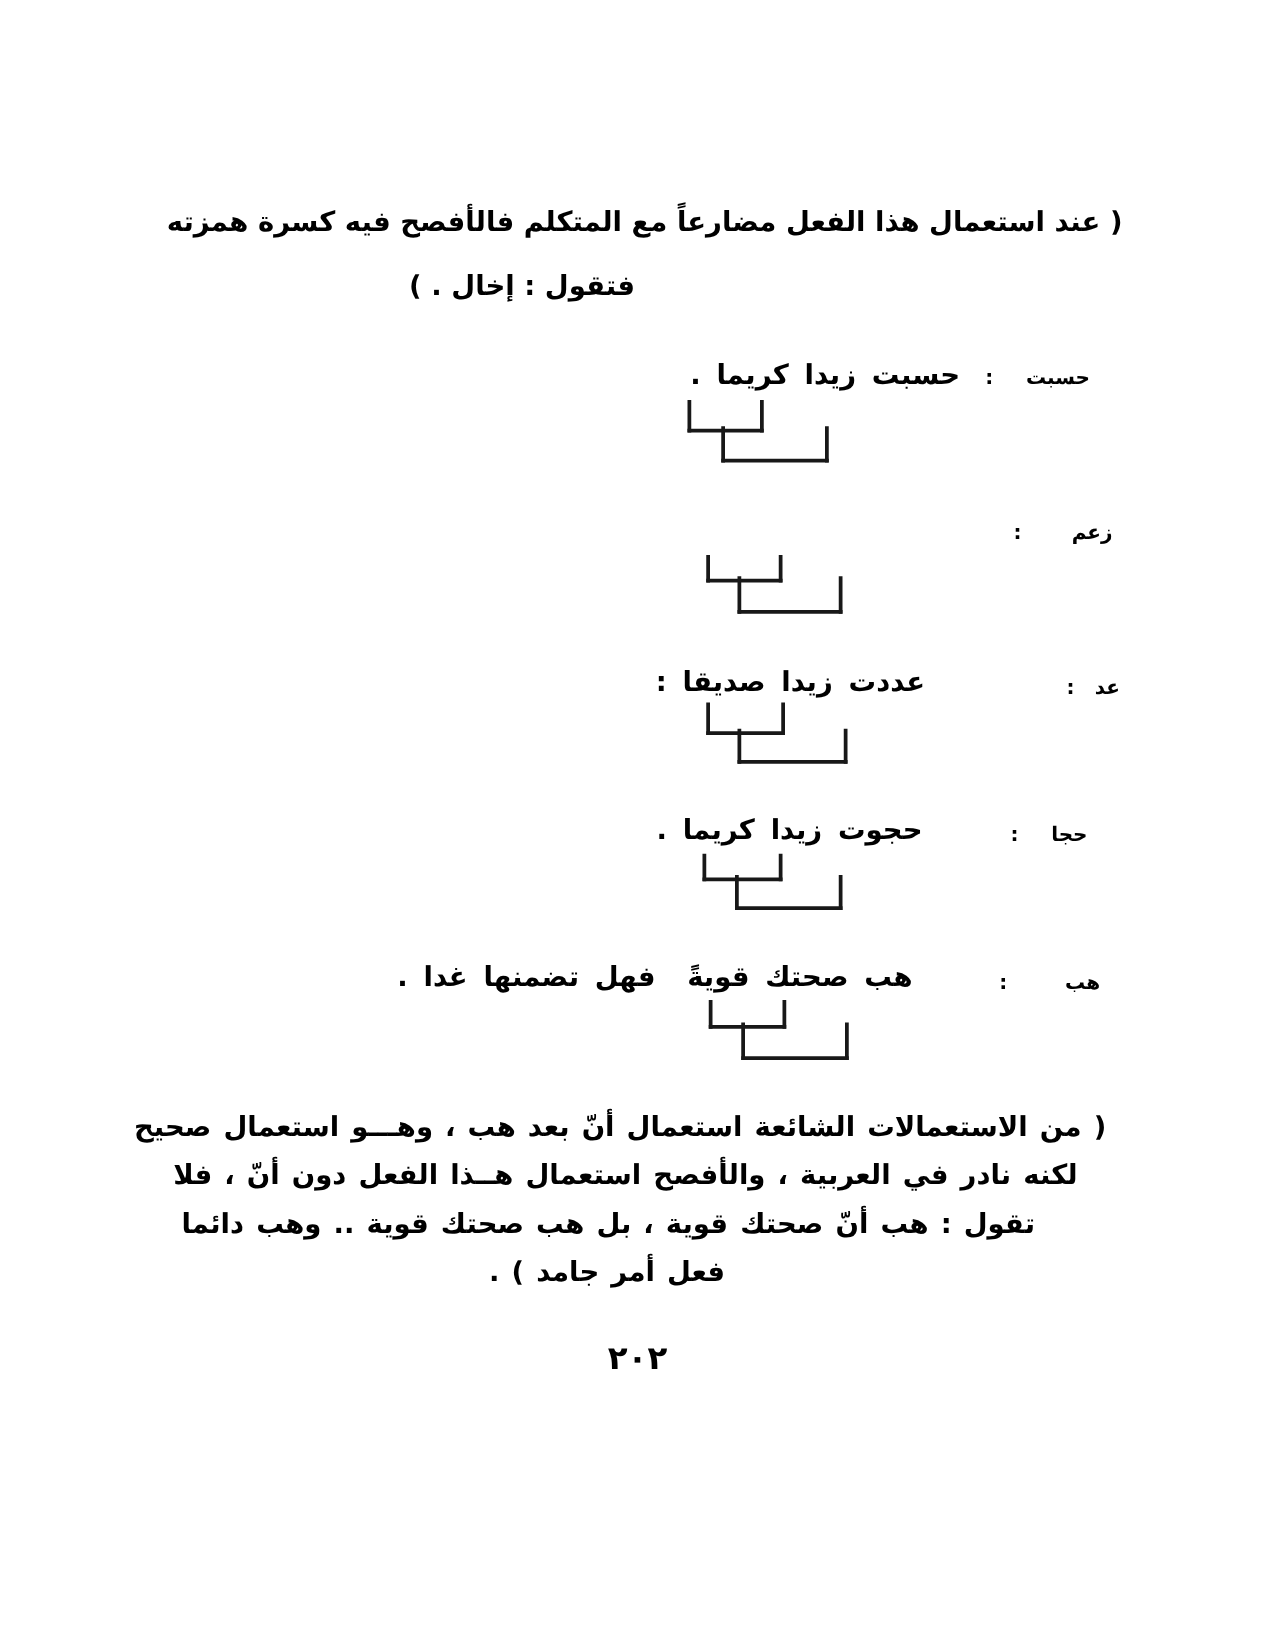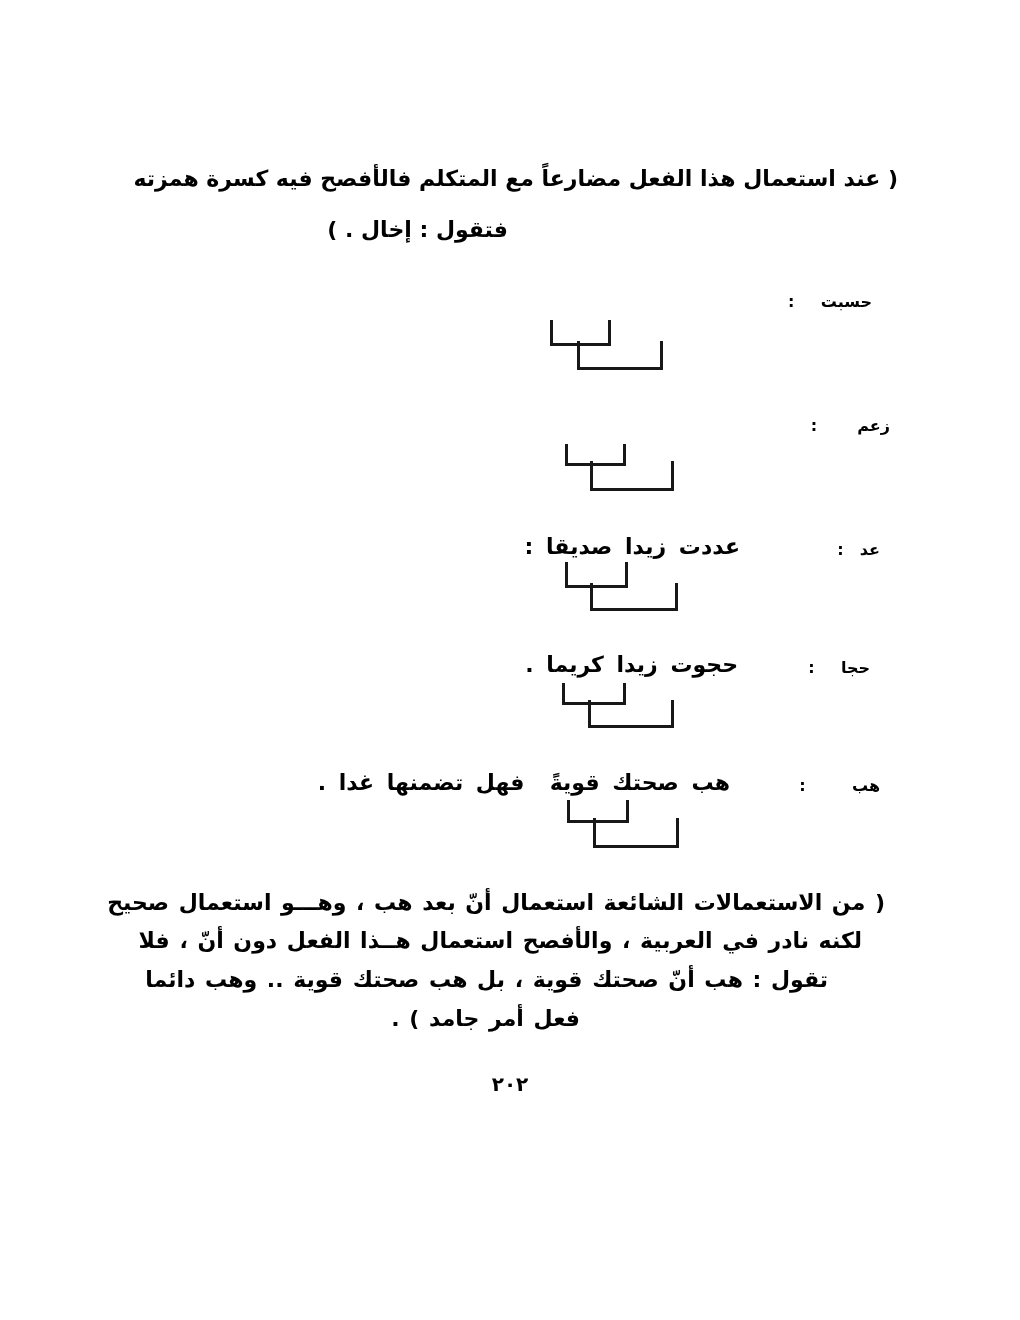--- a/index.html
+++ b/index.html
@@ -37,46 +37,47 @@
     border: 3px solid #181818;
     border-top: none;
     background: transparent;
   }
   .pageno {
     position: absolute;
     left: 0;
     width: 1020px;
     text-align: center;
     direction: rtl;
-    font-size: 20px;
+    font-size: 26px;
     letter-spacing: 7px;
     font-weight: bold;
   }
 </style>
 </head>
 <body>
 
 <div class="page">
 
   <div class="ar intro-line" style="top:162px; right:162px;">( عند استعمال هذا الفعل مضارعاً مع المتكلم فالأفصح فيه كسرة همزته</div>
   <div class="ar intro-line" style="top:213px; right:552px;">فتقول : إخال . )</div>
 
   <div class="ar ex-label" style="top:285px; right:188px;">
     <span>حسبت</span><span class="colon" style="margin-right:26px;">:</span>
   </div>
+  <div class="ar ex-sentence" style="top:284px; right:292px;">حسبت زيدا كريما .</div>
   <div class="bracket" style="left:550px; top:320px; width:55px; height:23px;"></div>
   <div class="bracket" style="left:577px; top:341px; width:80px; height:26px;"></div>
 
   <div class="ar ex-label" style="top:409px; right:170px;">
     <span>زعم</span><span class="colon" style="margin-right:40px;">:</span>
   </div>
   <div class="bracket" style="left:565px; top:444px; width:55px; height:19px;"></div>
   <div class="bracket" style="left:590px; top:461px; width:78px; height:27px;"></div>
 
-  <div class="ar ex-label" style="top:533px; right:180px;">
+  <div class="ar ex-label" style="top:533px; right:164px;">
     <span>عد</span><span class="colon" style="margin-right:16px;">:</span>
   </div>
   <div class="ar ex-sentence" style="top:530px; right:320px;">عددت زيدا صديقا :</div>
   <div class="bracket" style="left:565px; top:562px; width:57px; height:23px;"></div>
   <div class="bracket" style="left:590px; top:583px; width:82px; height:25px;"></div>
 
   <div class="ar ex-label" style="top:651px; right:190px;">
     <span>حجا</span><span class="colon" style="margin-right:26px;">:</span>
   </div>
   <div class="ar ex-sentence" style="top:648px; right:322px;">حجوت زيدا كريما .</div>

